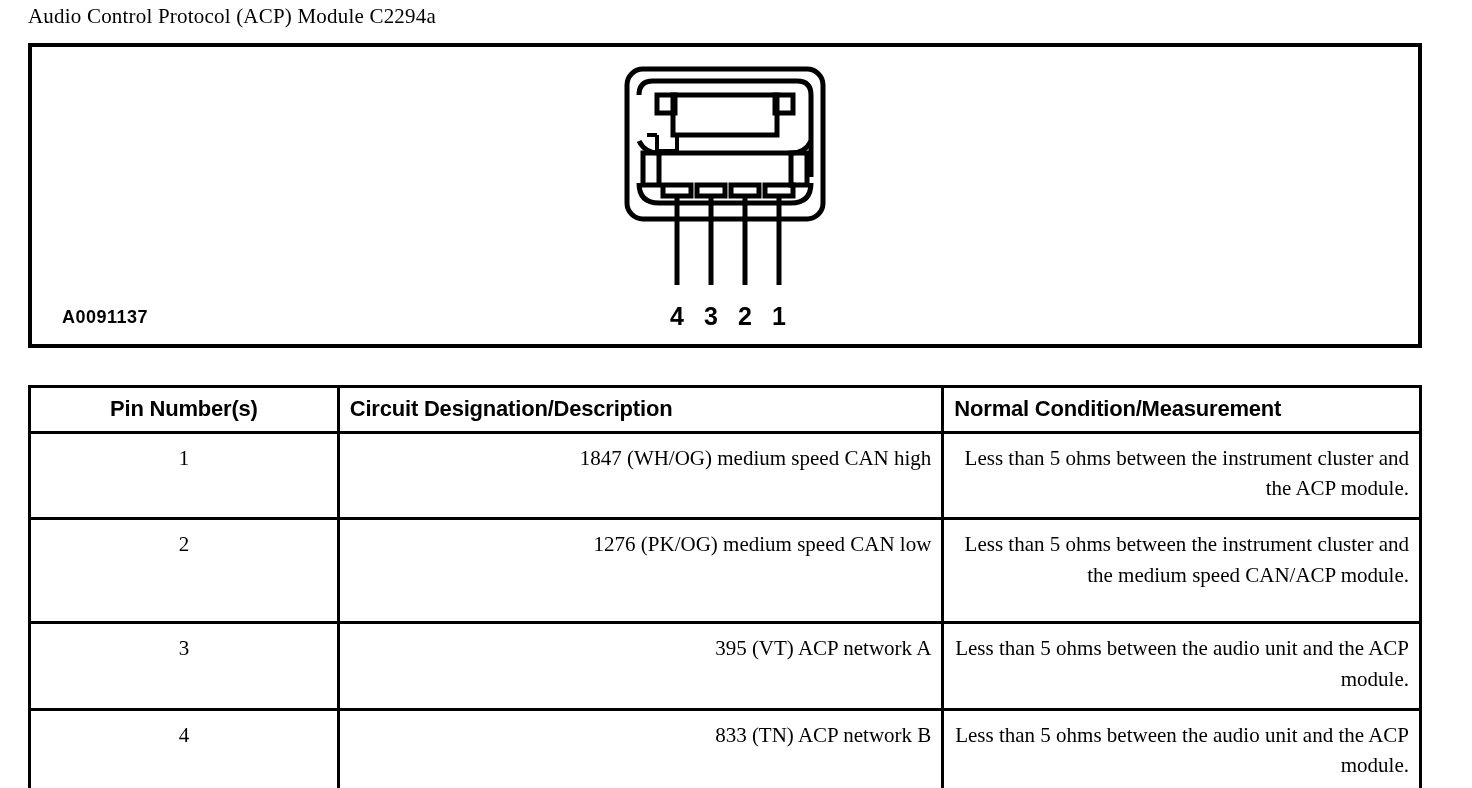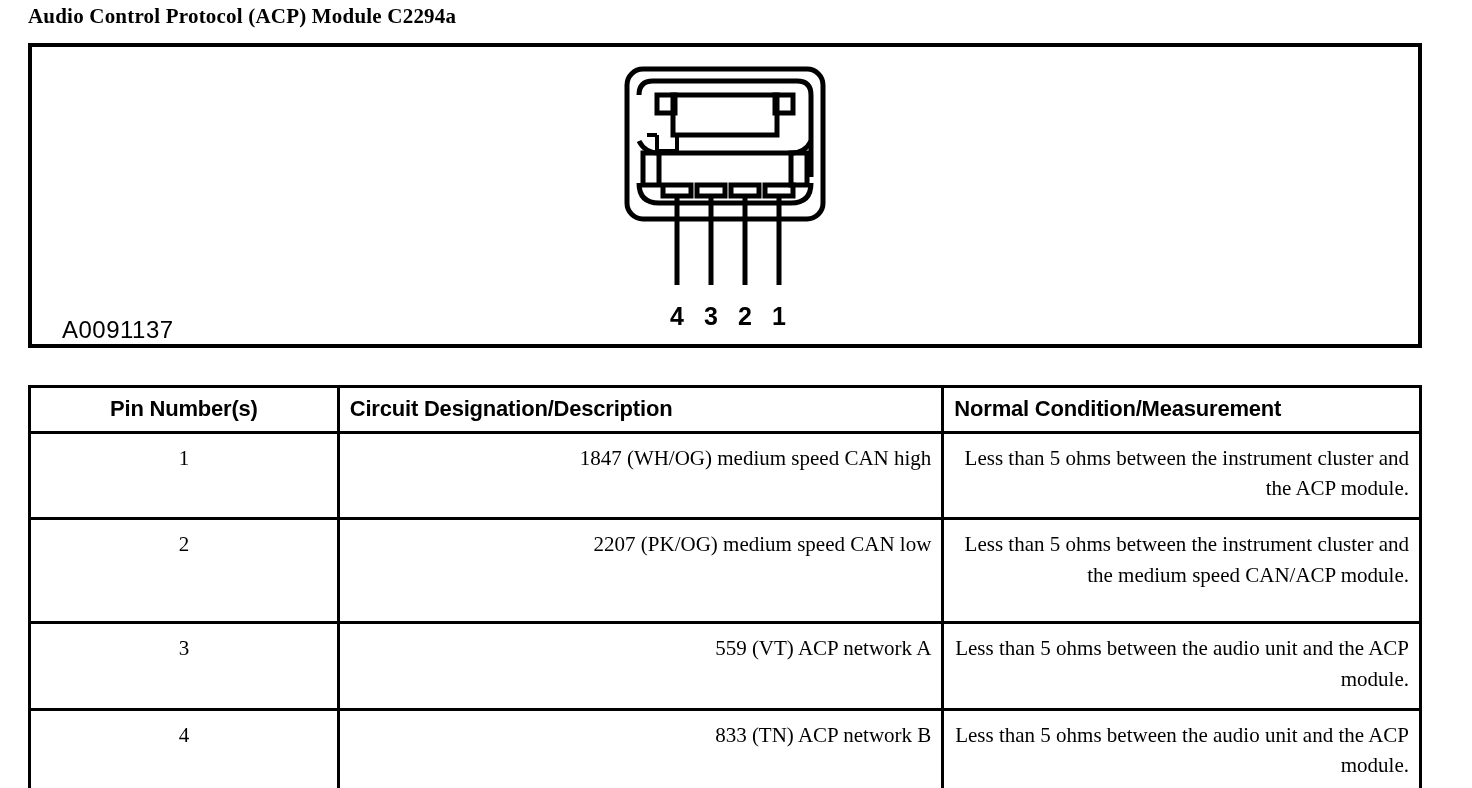--- a/index.html
+++ b/index.html
@@ -15,45 +15,45 @@
     color: #000000;
     overflow: hidden;
   }
 
   
   #page-title {
     position: absolute;
     left: 28px;
     top: 4px;
     font-family: "Liberation Serif", "DejaVu Serif", serif;
-    font-weight: bold;
+    font-weight: normal;
     font-size: 21px;
     letter-spacing: 0.2px;
     white-space: nowrap;
   }
 
   
   #diagram-panel {
     position: absolute;
     left: 28px;
     top: 43px;
     width: 1394px;
     height: 305px;
     border: 4px solid #000;
     box-sizing: border-box;
     background: #fff;
   }
 
   #diagram-code {
     position: absolute;
     left: 30px;
-    bottom: 0;
+    bottom: 16px;
     font-family: "Liberation Sans", "DejaVu Sans", sans-serif;
-    font-weight: normal;
-    font-size: 24px;
+    font-weight: bold;
+    font-size: 18px;
     letter-spacing: 0.5px;
   }
 
   #connector-figure {
     position: absolute;
     left: 50%;
     top: 10px;
     transform: translateX(-50%);
     width: 220px;
     height: 280px;
@@ -171,26 +171,26 @@
     </tr>
   </thead>
   <tbody>
     <tr class="row-1">
       <td class="cell-pin">1</td>
       <td class="cell-circ">1847 (WH/OG) medium speed CAN high</td>
       <td class="cell-cond">Less than 5 ohms between the instrument cluster and the ACP module.</td>
     </tr>
     <tr class="row-2">
       <td class="cell-pin">2</td>
-      <td class="cell-circ">2207 (PK/OG) medium speed CAN low</td>
+      <td class="cell-circ">1276 (PK/OG) medium speed CAN low</td>
       <td class="cell-cond">Less than 5 ohms between the instrument cluster and the medium speed CAN/ACP module.</td>
     </tr>
     <tr class="row-3">
       <td class="cell-pin">3</td>
-      <td class="cell-circ">559 (VT) ACP network A</td>
+      <td class="cell-circ">395 (VT) ACP network A</td>
       <td class="cell-cond">Less than 5 ohms between the audio unit and the ACP module.</td>
     </tr>
     <tr class="row-4">
       <td class="cell-pin">4</td>
       <td class="cell-circ">833 (TN) ACP network B</td>
       <td class="cell-cond">Less than 5 ohms between the audio unit and the ACP module.</td>
     </tr>
   </tbody>
 </table>
 

